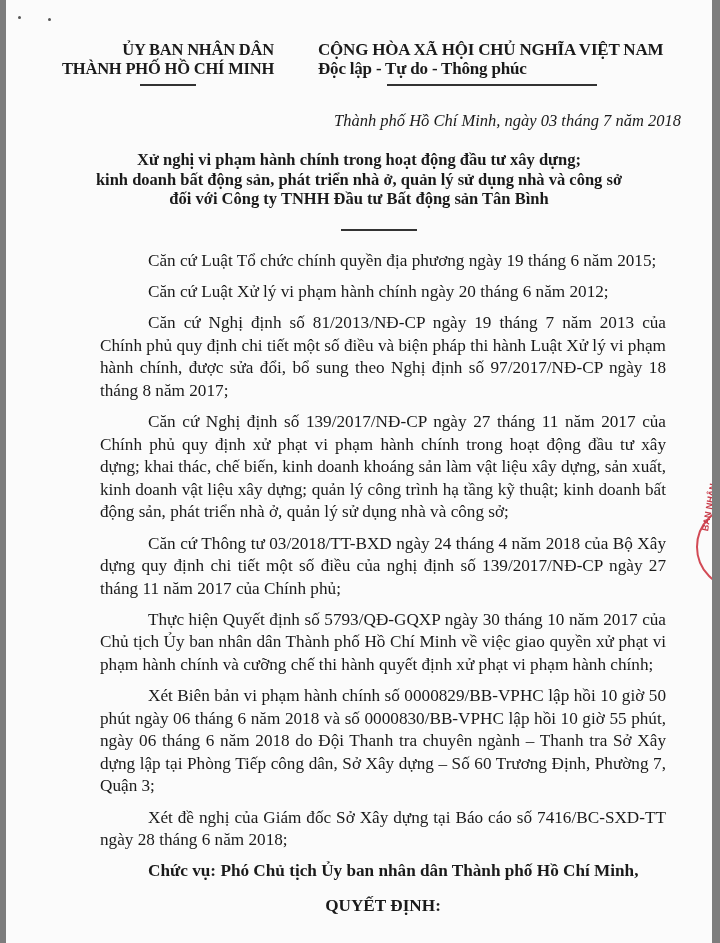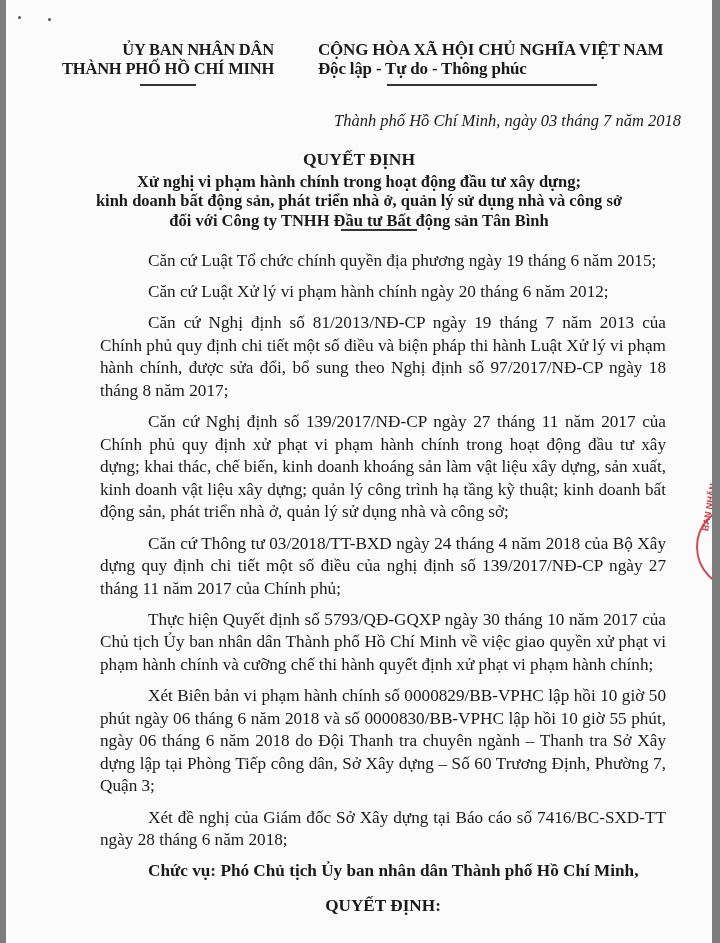--- a/index.html
+++ b/index.html
@@ -55,21 +55,20 @@
 
   <div class="abs hdr-right">
     <div>CỘNG HÒA XÃ HỘI CHỦ NGHĨA VIỆT NAM</div>
     <div>Độc lập  - Tự do - Thông phúc</div>
   </div>
   <div class="rule" style="left:381px;top:84px;width:210px;"></div>
 
   <div class="abs date">Thành phố Hồ Chí Minh, ngày 03 tháng 7 năm 2018</div>
 
   <div class="abs title-block">
-    <div class="t">QUYẾT ĐỊNH</div>
     <div>Xử nghị vi phạm hành chính trong hoạt động đầu tư xây dựng;</div>
     <div>kinh doanh bất động sản, phát triển nhà ở, quản lý sử dụng nhà và công sở</div>
     <div>đối với Công ty TNHH Đầu tư Bất động sản Tân Bình</div>
   </div>
   <div class="rule" style="left:335px;top:229px;width:76px;"></div>
 
   <div class="body">
     <p>Căn cứ Luật Tổ chức chính quyền địa phương ngày 19 tháng 6 năm 2015;</p>
     <p>Căn cứ Luật Xử lý vi phạm hành chính ngày 20 tháng 6 năm 2012;</p>
     <p>Căn cứ Nghị định số 81/2013/NĐ-CP ngày 19 tháng 7 năm 2013 của Chính phủ quy định chi tiết một số điều và biện pháp thi hành Luật Xử lý vi phạm hành chính, được sửa đổi, bổ sung theo Nghị định số 97/2017/NĐ-CP ngày 18 tháng 8 năm 2017;</p>

